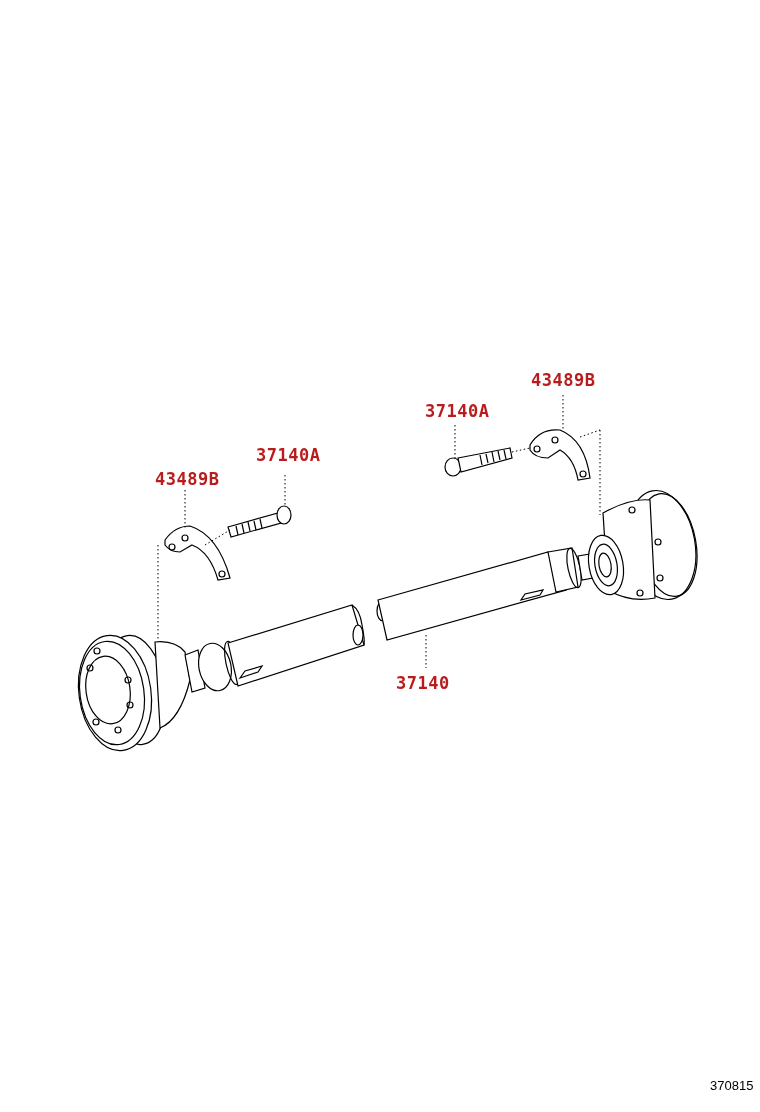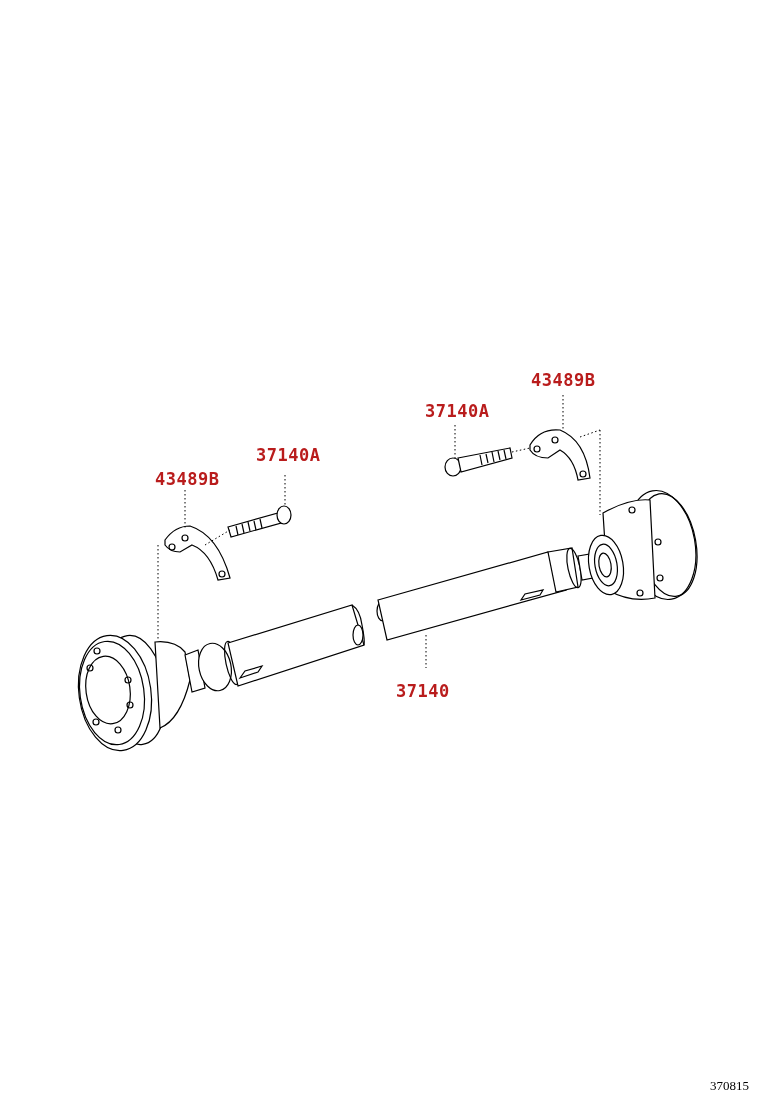--- a/index.html
+++ b/index.html
@@ -1,19 +1,19 @@
 <!DOCTYPE html>
 <html><head>
 <meta charset="utf-8">
 <style>
   html, body { margin:0; padding:0; background:#ffffff; }
   body { width:760px; height:1112px; position:relative; overflow:hidden; }
   #diagram { position:absolute; left:0; top:0; width:760px; height:1112px; }
   .lbl { position:absolute; font-family:"DejaVu Sans Mono","Liberation Mono",monospace; font-weight:bold; font-size:17px; color:#b91c1c; letter-spacing:0.5px; white-space:nowrap; }
-  .code { position:absolute; font-family:Liberation Serif, serif; font-size:13px; color:#000; }
+  .code { position:absolute; font-family:Liberation Sans, sans-serif; font-size:13px; color:#000; }
   svg .ln { fill:none; stroke:#000; stroke-width:1.2; }
   svg .dot { fill:none; stroke:#000; stroke-width:1; stroke-dasharray:1.5 2.5; }
   svg .fillw { fill:#fff; stroke:#000; stroke-width:1.2; }
 </style>
 </head>
 <body>
 
 <svg id="diagram" viewBox="0 0 760 1112" xmlns="http://www.w3.org/2000/svg">
 
   <g>
@@ -100,14 +100,14 @@
     <line class="dot" x1="580" y1="437" x2="600" y2="430"></line>
     <line class="dot" x1="600" y1="430" x2="600" y2="515"></line>
     <line class="dot" x1="426" y1="635" x2="426" y2="668"></line>
   </g>
 </svg>
 
 <div class="lbl" style="left:155px; top:469px;">43489B</div>
 <div class="lbl" style="left:256px; top:445px;">37140A</div>
 <div class="lbl" style="left:425px; top:401px;">37140A</div>
 <div class="lbl" style="left:531px; top:370px;">43489B</div>
-<div class="lbl" style="left:396px; top:673px;margin-top:8px;">37140</div>
+<div class="lbl" style="left:396px; top:673px;">37140</div>
 <div class="code" style="left:710px; top:1078px;">370815</div>
 
 </body></html>

